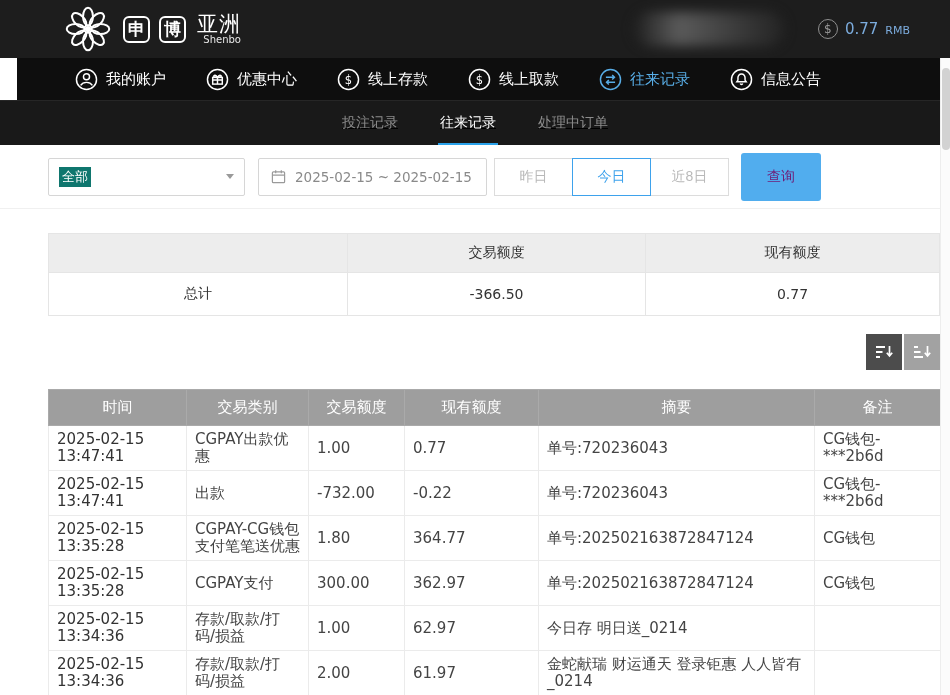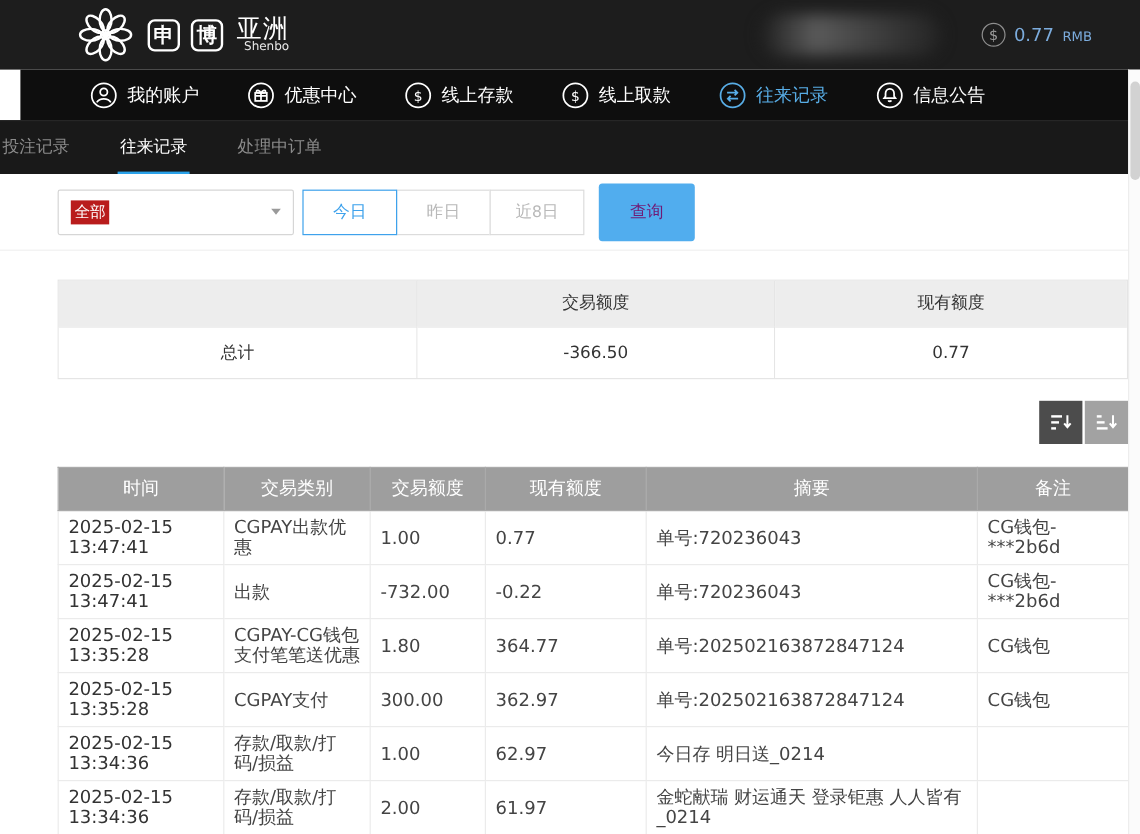--- a/index.html
+++ b/index.html
@@ -28,32 +28,32 @@
 
   
   .mainnav { position:absolute; left:0; top:58px; width:950px; height:42px; background:#0e0e0e;
              display:flex; align-items:center; padding-left:58px; gap:40px;margin-left:17px; }
   .nav-item { display:flex; align-items:center; gap:8px; color:#fff; font-size:15px; cursor:pointer; }
   .nav-item svg { display:block; }
   .nav-item.active { color:#58ade6; }
 
   
   .subnav { position:absolute; left:0; top:100px; width:950px; height:45px; background:#191919;
-            border-top:1px solid #262626; display:flex; align-items:center; gap:38px; }
+            border-top:1px solid #262626; display:flex; align-items:center; justify-content:center; gap:38px;text-decoration:underline; }
   .subtab { position:relative; height:45px; display:flex; align-items:center; color:#8c8c8c;
             font-size:14px; cursor:pointer; padding:0 2px; }
   .subtab.active { color:#fff; }
   .subtab.active::after { content:""; position:absolute; left:0; right:0; bottom:0; height:3px; background:#2aa2ea; }
 
   
   .filter-bar { position:absolute; left:0; top:145px; width:940px; height:64px;
                 display:flex; align-items:center; padding-left:48px; border-bottom:1px solid #f0f0f0; background:#fff; }
   .select-box { width:197px; height:38px; border:1px solid #d6d6d6; border-radius:2px; background:#fff;
                 display:flex; align-items:center; padding:0 10px; cursor:pointer; }
-  .select-value { background:#b91c1c; color:#fff; font-size:13px; padding:1px 3px; }
+  .select-value { background:#0f766e; color:#fff; font-size:13px; padding:1px 3px; }
   .caret { margin-left:auto; width:0; height:0; border-left:4px solid transparent;
            border-right:4px solid transparent; border-top:5px solid #9a9a9a; }
   .date-box { width:229px; height:38px; border:1px solid #d6d6d6; border-radius:2px; background:#fff;
               display:flex; align-items:center; gap:9px; padding:0 12px; margin-left:13px; cursor:pointer; }
   .date-text { color:#8a8a8a; font-size:13.5px; }
   .quick-group { display:flex; margin-left:8px; }
   .quick-btn { width:79px; height:38px; background:#fff; border:1px solid #dcdcdc; color:#b9b9b9;
                font-size:14px; display:flex; align-items:center; justify-content:center; cursor:pointer; margin-left:-1px; }
   .quick-btn.active { border:1px solid #3ea2ec; color:#3ea2ec; z-index:2; }
   .search-btn { width:80px; height:48px; margin-left:12px; background:#51adee; border:none; border-radius:3px;
@@ -179,23 +179,30 @@
     <div class="subtab">
       <span>处理中订单</span>
     </div>
   </div>
 
   <section class="filter-bar">
     <div class="select-box">
       <span class="select-value">全部</span>
       <span class="caret"></span>
     </div>
+    <div class="date-box">
+      <svg width="15" height="15" viewBox="0 0 16 16" fill="none" stroke="#9a9a9a" stroke-width="1.3">
+        <rect x="1.5" y="3" width="13" height="11.5" rx="1"></rect>
+        <path d="M1.5 6.5 h13 M5 1.2 v3.2 M11 1.2 v3.2"></path>
+      </svg>
+      <span class="date-text">2025-02-15 ~ 2025-02-15</span>
+    </div>
     <div class="quick-group">
+      <button class="quick-btn">昨日</button>
       <button class="quick-btn active">今日</button>
-      <button class="quick-btn">昨日</button>
       <button class="quick-btn">近8日</button>
     </div>
     <button class="search-btn">查询</button>
   </section>
 
   <section class="summary">
     <div class="summary-row summary-head">
       <div></div>
       <div>交易额度</div>
       <div>现有额度</div>

